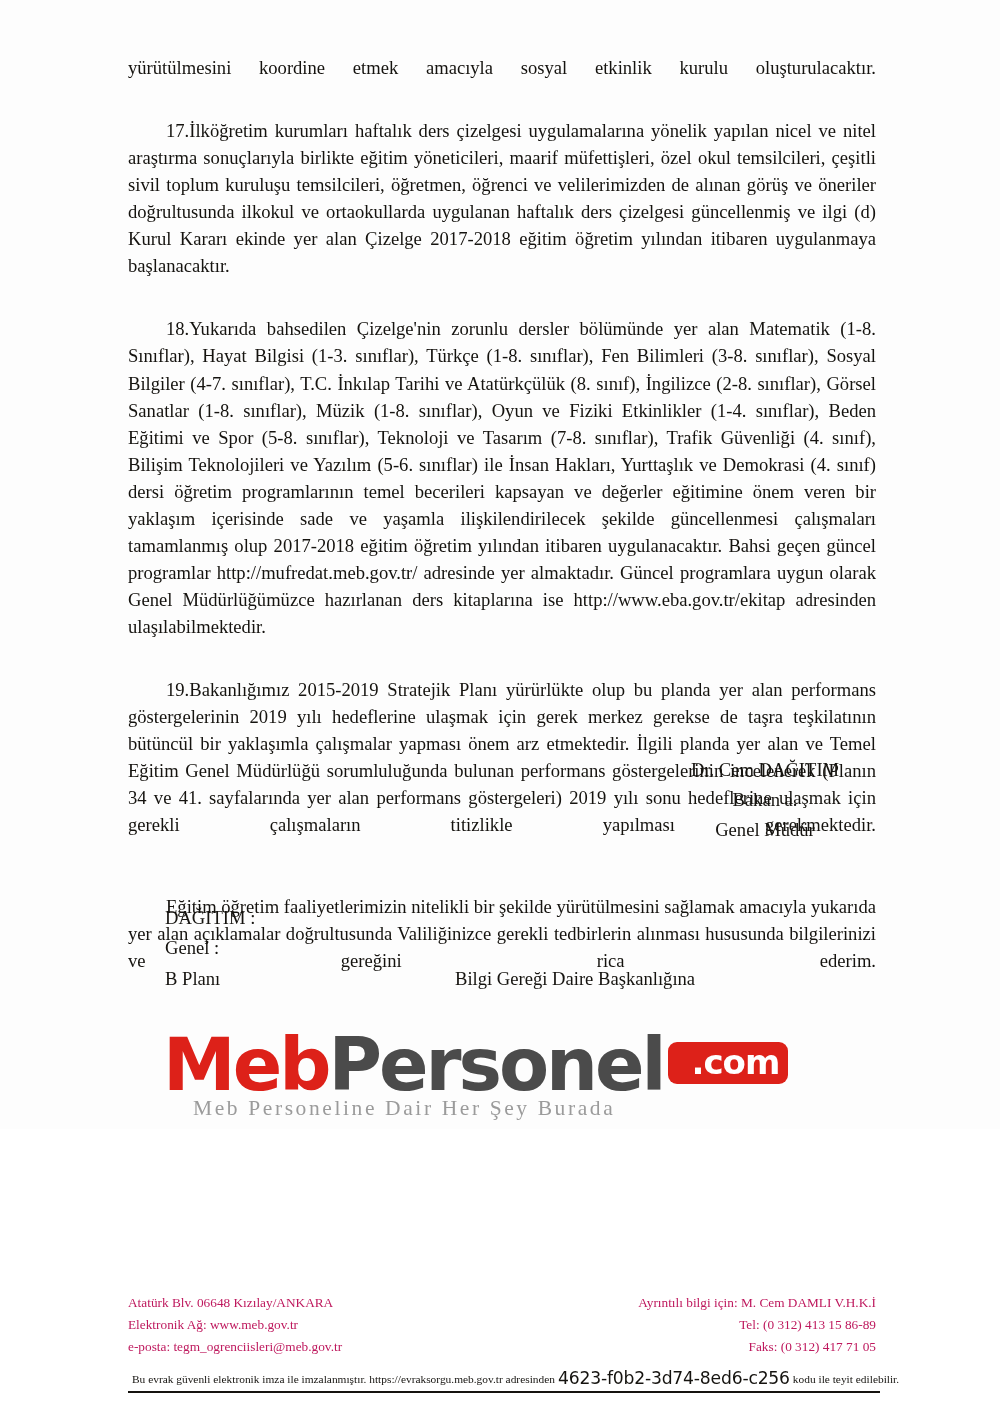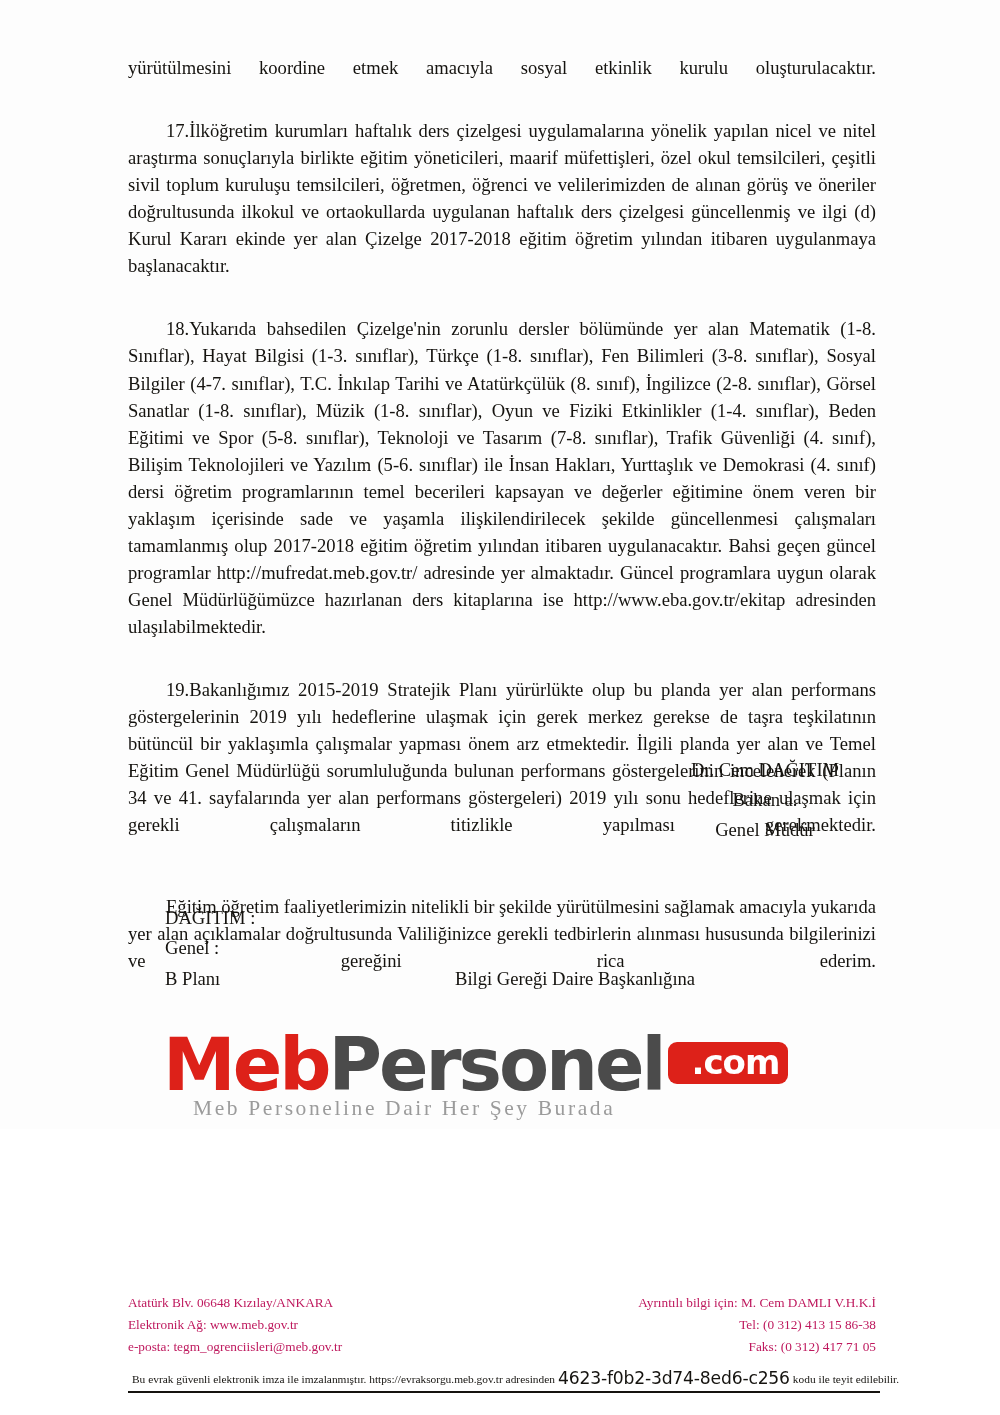--- a/index.html
+++ b/index.html
@@ -224,21 +224,21 @@
 
   <div class="footer">
     <div class="footer-grid">
       <div class="footer-left">
         <div class="footer-line">Atatürk Blv.   06648 Kızılay/ANKARA</div>
         <div class="footer-line">Elektronik Ağ: www.meb.gov.tr</div>
         <div class="footer-line">e-posta: tegm_ogrenciisleri@meb.gov.tr</div>
       </div>
       <div class="footer-right">
         <div class="footer-line">Ayrıntılı bilgi için: M. Cem DAMLI V.H.K.İ</div>
-        <div class="footer-line">Tel: (0 312) 413 15 86-38</div>
+        <div class="footer-line">Tel: (0 312) 413 15 86-89</div>
         <div class="footer-line">Faks: (0 312) 417 71 05</div>
       </div>
     </div>
   </div>
 
   <div class="esign"><span>Bu evrak güvenli elektronik imza ile imzalanmıştır. https://evraksorgu.meb.gov.tr adresinden</span><span class="esign-code">4623-f0b2-3d74-8ed6-c256</span><span>kodu ile teyit edilebilir.</span></div>
 
   <div class="esign-rule"></div>
 
 </div>

